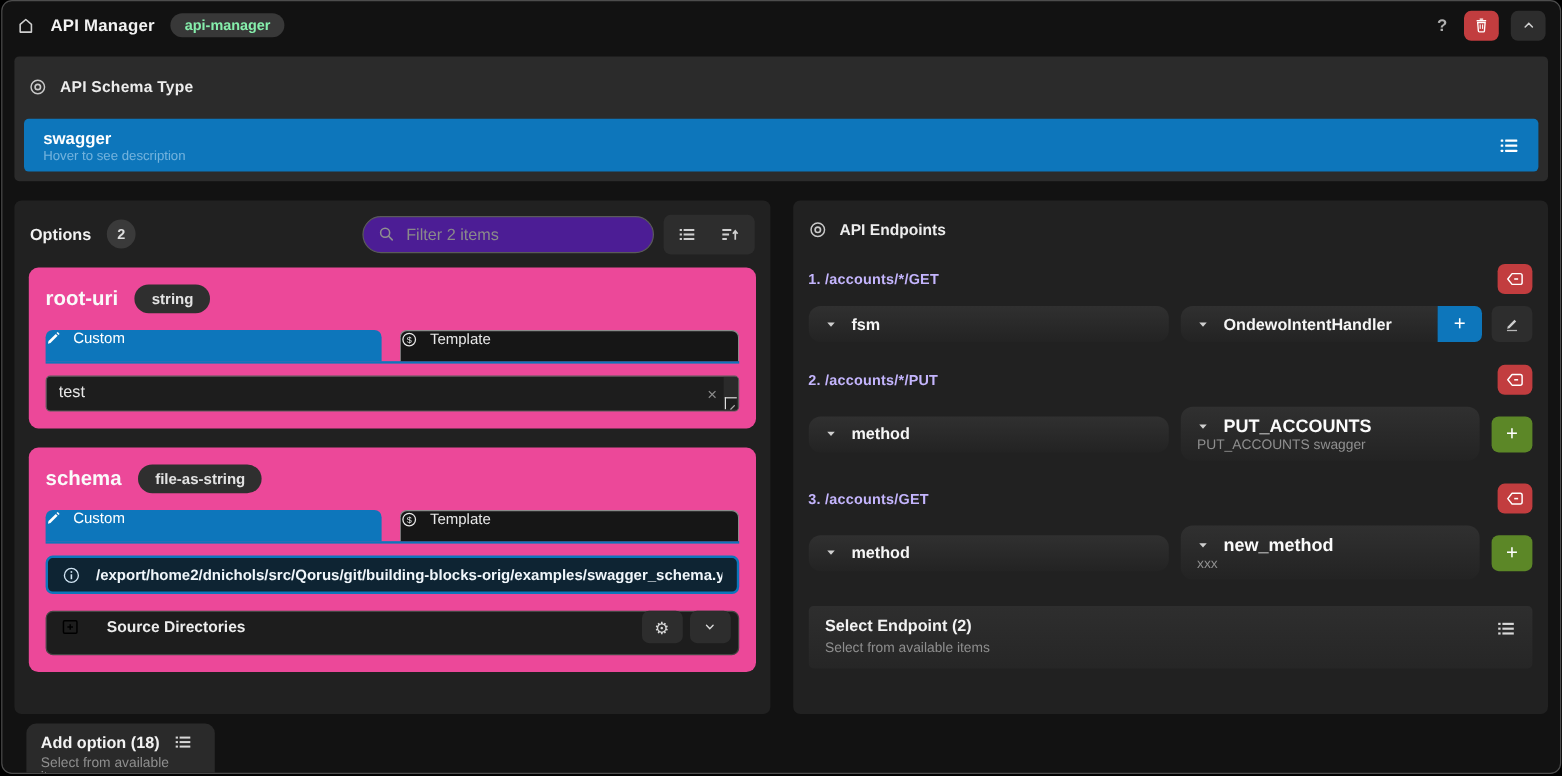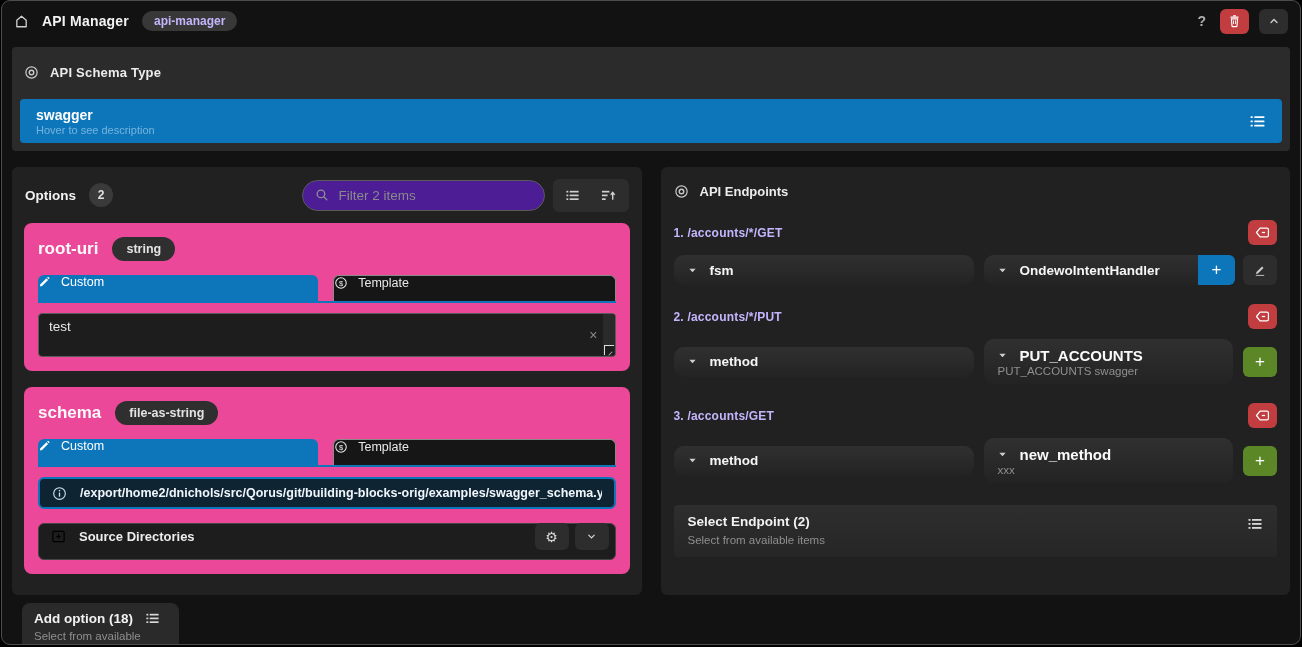--- a/index.html
+++ b/index.html
@@ -9,21 +9,21 @@
   }
   *{box-sizing:border-box}
   html,body{margin:0;padding:0;background:#000;}
   body{font-family:"Liberation Sans","DejaVu Sans",sans-serif;-webkit-font-smoothing:antialiased;}
   .window{width:1300px;height:645px;background:#121212;border:1px solid #4d4d4d;border-radius:9px;overflow:hidden;position:relative;margin:0 auto;}
 
   
   .topbar{display:flex;align-items:center;gap:13px;padding:8px 12px;height:40px;}
   .home-ic{color:#cfcfcf;display:flex}
   .app-title{font-size:14px;font-weight:700;color:#f2f2f2;letter-spacing:.2px}
-  .app-badge{background:#383838;border-radius:12px;padding:3px 12px;font-size:12px;font-weight:600;color:#c4b5fd}
+  .app-badge{background:#383838;border-radius:12px;padding:3px 12px;font-size:12px;font-weight:600;color:#86efac}
   .topbar-right{margin-left:auto;display:flex;align-items:center;gap:10px}
   .help{color:#b0b0b0;font-size:14px;font-weight:600;padding:0 4px}
   .sq-btn{width:29px;height:25px;border:none;border-radius:6px;display:flex;align-items:center;justify-content:center;cursor:pointer;padding:0}
   .sq-btn.red{background:var(--danger-red);color:#fff}
   .sq-btn.dark{background:#2d2d2d;color:#cfcfcf}
 
   
   .schema-section{margin:6px 10px 0;background:#2b2b2b;border-radius:4px;padding-bottom:8px}
   .section-header{display:flex;align-items:center;gap:11px;padding:18px 12px;color:#c9c9c9}
   .section-header .label{font-size:13px;font-weight:700;color:#ececec;letter-spacing:.2px}
@@ -51,31 +51,31 @@
   .card{background:#ec4899;border-radius:8px;padding:14px;margin:0 1px}
   .card + .card{margin-top:16px}
   .card-title-row{display:flex;align-items:center;gap:14px;margin-bottom:14px}
   .field-name{font-size:17px;font-weight:700;color:#fafafa}
   .type-pill{background:#2f2f2f;border-radius:14px;padding:5px 14px;font-size:12.5px;font-weight:600;color:#e3e3e3}
   .tabs{display:flex;gap:15px;border-bottom:2px solid var(--accent-blue)}
   .tab{flex:1;height:26px;display:flex;gap:10px;padding:0 0;border-radius:6px 6px 0 0;font-size:12.5px;font-weight:400;cursor:pointer}
   .tab.active{background:var(--accent-blue);color:#fff}
   .tab.inactive{background:#161616;border:1px solid #8a8a8a;border-bottom:none;color:#e8e8e8}
 
-  .textarea-wrap{margin-top:10px;position:relative;background:#1d1d1d;border:1px solid #5a5a5a;border-radius:4px;height:44px;display:flex;align-items:stretch;overflow:hidden}
+  .textarea-wrap{margin-top:10px;position:relative;background:#1d1d1d;border:1px solid #5a5a5a;border-radius:4px;height:30px;display:flex;align-items:stretch;overflow:hidden}
   .textarea-wrap textarea{flex:1;background:transparent;border:none;color:#e8e8e8;font-size:13.5px;padding:5px 10px;resize:none;outline:none;font-family:inherit}
   .clear-x{color:#8a8a8a;font-size:14px;align-self:center;margin:0 5px;cursor:pointer}
   .scroll-strip{width:12px;background:#2a2a2a;position:relative}
   .resize-grip{position:absolute;bottom:1px;right:1px;width:10px;height:10px;border-top:1px solid #ddd;border-left:1px solid #ddd;background:#1d1d1d}
   .resize-grip:after{content:"";position:absolute;right:1px;bottom:1px;width:5px;height:1px;background:#aaa;transform:rotate(-45deg)}
 
   .path-input{margin-top:10px;display:flex;align-items:center;gap:13px;background:#0e2433;border:2px solid var(--accent-blue);border-radius:6px;height:32px;padding:0 12px;color:#cfe3f2;cursor:text}
   .path-text{font-size:12.5px;font-weight:700;color:#f0f6fb;white-space:nowrap;overflow:hidden}
 
-  .source-row{margin-top:14px;display:flex;align-items:center;gap:13px;background:#1d1d1d;border:1px solid #454545;border-radius:6px;height:37px;padding:0 6px 10px 12px}
+  .source-row{margin-top:14px;display:flex;align-items:center;gap:23px;background:#1d1d1d;border:1px solid #454545;border-radius:6px;height:37px;padding:0 6px 10px 12px}
   .source-label{font-size:13px;font-weight:700;color:#ececec}
   .source-row .right{margin-left:auto;display:flex;gap:6px}
   .mini-btn{width:34px;height:27px;background:#2d2d2d;border:none;border-radius:6px;color:#d8d8d8;display:flex;align-items:center;justify-content:center;cursor:pointer;font-size:14px;padding:0}
 
   
   .add-option{margin:8px 0 0 20px;width:157px;background:#2a2a2a;border-radius:8px;padding:8px 12px;cursor:pointer}
   .add-option .row{display:flex;align-items:center;gap:12px}
   .add-option .title{font-size:13.5px;font-weight:700;color:#f2f2f2}
   .add-option .hint{font-size:11.5px;color:#8f8f8f;margin-top:4px}
 

